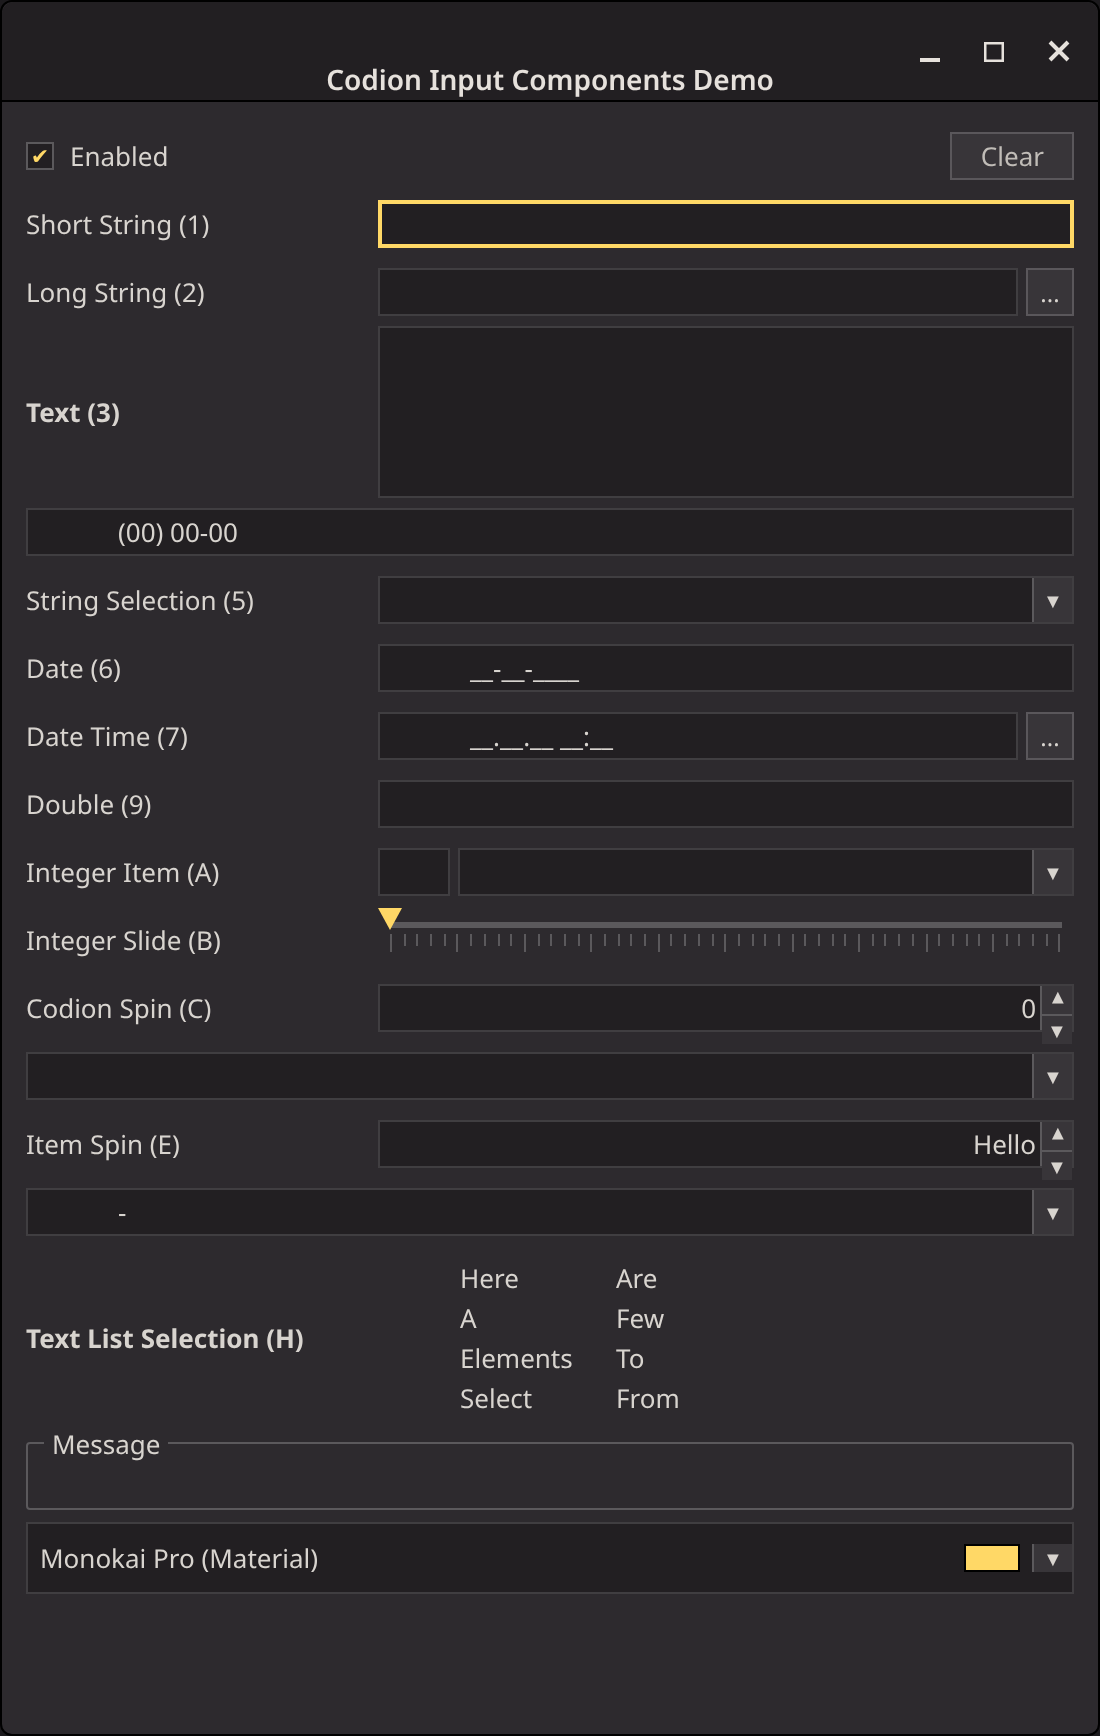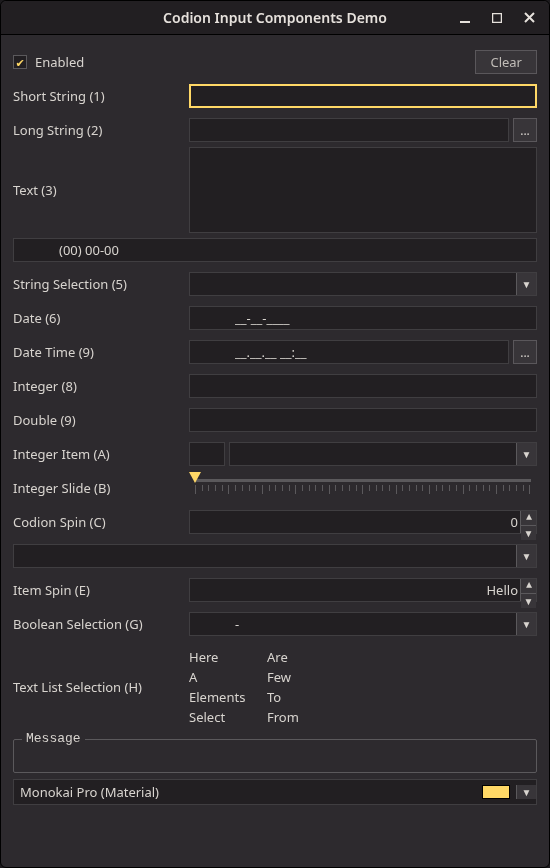--- a/index.html
+++ b/index.html
@@ -26,23 +26,23 @@
   }
   .window {
     width: 550px; height: 868px;
     background: var(--bg);
     border: 1px solid #000;
     border-radius: 6px;
     display: flex;
     flex-direction: column;
   }
   .titlebar {
-    height: 34px;
-    display: flex;
-    align-items: center;
+    height: 50px;
+    display: flex;
+    align-items: flex-end;
     justify-content: center;
     position: relative;
     background: var(--bg-dark);
     border-bottom: 1px solid #000;
     border-radius: 6px 6px 0 0;
   }
   .titlebar .title {
     font-weight: 600;
     font-size: 14px;
     color: #e6e1dc;
@@ -216,29 +216,28 @@
     align-items: center;
     justify-content: center;
   }
   .tri-check .sq { width: 6px; height: 6px; background: var(--fg); }
   .text-list {
     display: grid;
     grid-template-columns: 72px 60px;
     gap: 2px 6px;
     font-size: 13px;
   }
-  .text-list div { white-space: nowrap; }
-  .row.tall .label { align-self: center; }
+  .text-list div { white-space: nowrap; margin-left: 41px; }
+  .row.tall .label { align-self: center; font-weight: bold; }
   .fieldset {
     border: 1px solid var(--border-light);
     margin-top: 6px;
     padding: 6px 8px 8px 8px;
     position: relative;
     border-radius: 2px;
-    font-family: Liberation Mono, monospace;
   }
   .fieldset .legend {
     position: absolute;
     top: -9px; left: 8px;
     background: var(--bg);
     padding: 0 4px;
     font-size: 13px;
   }
   .fieldset .msg-body {
     height: 18px;
@@ -330,33 +329,27 @@
     </div>
 
     <div class="row">
       <span class="label">Date (6)</span>
       <div class="control">
         <div class="input grow">__-__-____</div>
       </div>
     </div>
 
     <div class="row">
-      <span class="label">Date Time (9)</span>
+      <span class="label">Date Time (7)</span>
       <div class="control">
         <div class="input grow">__.__.__ __:__</div>
         <div class="small-btn">...</div>
       </div>
     </div>
 
-    <div class="row">
-      <span class="label">Integer (8)</span>
-      <div class="control">
-        <div class="input grow"></div>
-      </div>
-    </div>
 
     <div class="row">
       <span class="label">Double (9)</span>
       <div class="control">
         <div class="input grow"></div>
       </div>
     </div>
 
     <div class="row">
       <span class="label">Integer Item (A)</span>
@@ -474,21 +467,20 @@
             <div>
                 <span class="triangle-down">▼</span>
               </div>
           </div>
         </div>
       </div>
     </div>
 
 
     <div class="row">
-      <span class="label">Boolean Selection (G)</span>
       <div class="control">
         <div class="select grow">
           <span>-</span>
           <span class="arrow">
               <span class="triangle-down">▼</span>
             </span>
         </div>
       </div>
     </div>
 
@@ -507,21 +499,21 @@
         </div>
       </div>
     </div>
 
     <div class="fieldset">
       <span class="legend">Message</span>
       <div class="msg-body"></div>
     </div>
 
     <div class="footer">
-      <div class="select" style="height:26px">
+      <div class="select" style="height:36px">
         <span>Monokai Pro (Material)</span>
         <span style="display:flex;align-items:center;gap:6px">
           <span class="swatch"></span>
           <span class="arrow">
               <span class="triangle-down">▼</span>
             </span>
         </span>
       </div>
     </div>
 

